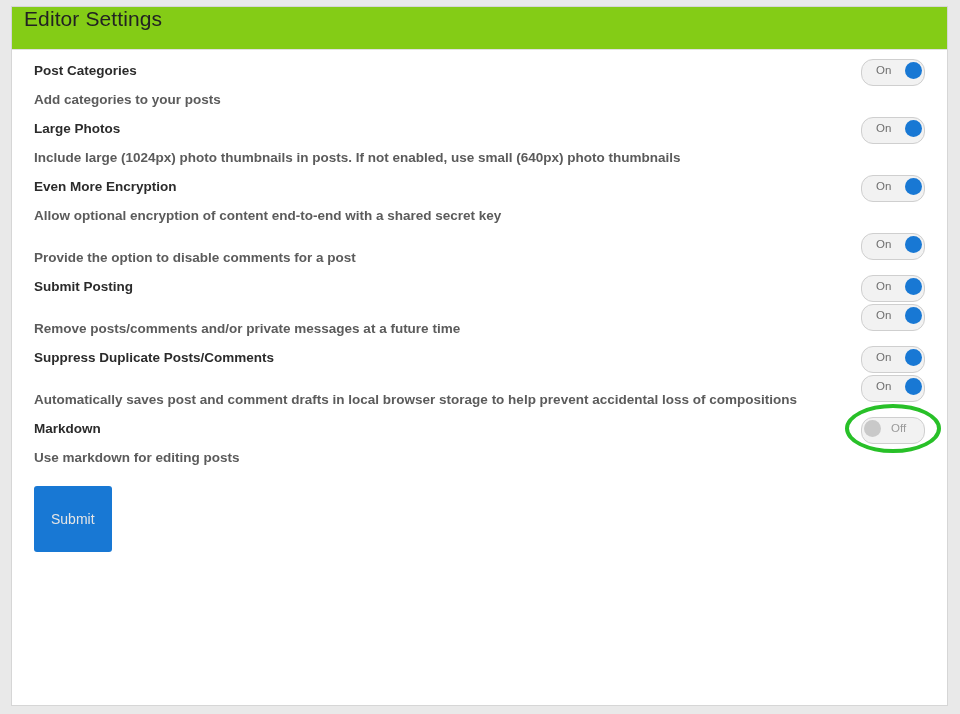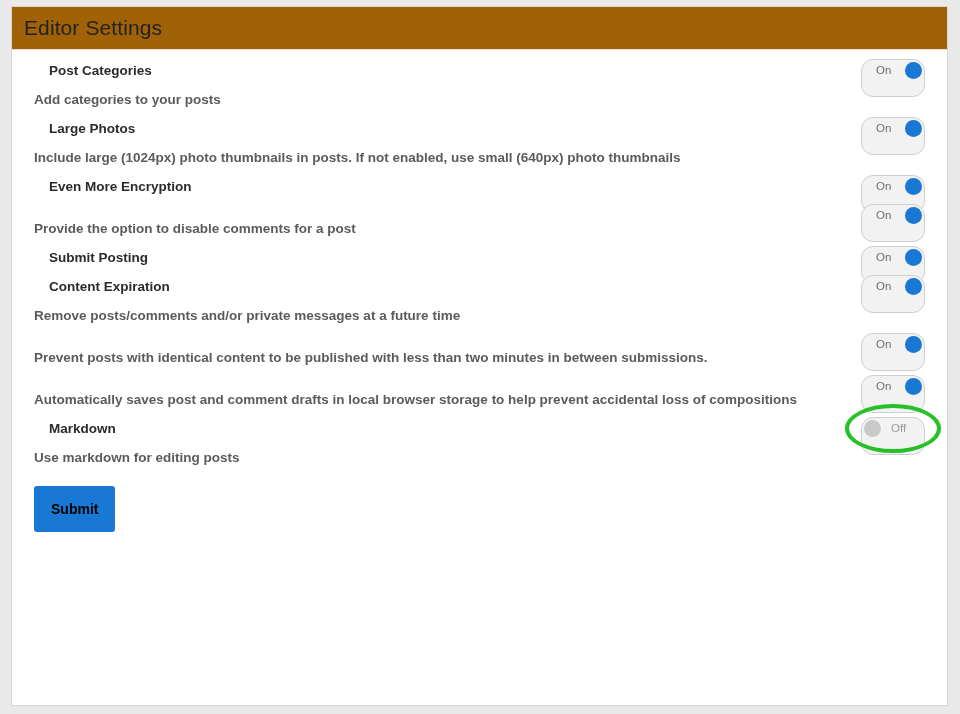--- a/index.html
+++ b/index.html
@@ -20,24 +20,24 @@
     left: 11px;
     top: 6px;
     width: 937px;
     height: 700px;
     background: #ffffff;
     border: 1px solid #d6d6d6;
     box-sizing: border-box;
   }
   .panel-header {
     height: 43px;
-    background: #a16207;
+    background: #84cc16;
     border-bottom: 1px solid #e0e0e0;
     display: flex;
-    align-items: center;
+    align-items: flex-start;
     padding-left: 12px;
     box-sizing: border-box;
   }
   .panel-title {
     font-size: 21px;
     color: #222222;
     font-weight: normal;
     letter-spacing: 0.1px;
   }
   .panel-body {
@@ -46,40 +46,39 @@
   }
   .setting-row {
     position: relative;
     padding-top: 13px;
   }
   .setting-label {
     font-size: 13.5px;
     font-weight: bold;
     color: #2b2b2b;
     line-height: 16px;
-    margin-left: 15px;
   }
   .setting-desc {
     font-size: 13.5px;
     color: #5b5b5b;
     line-height: 16px;
     padding-top: 13px;
     font-weight: bold;
   }
   .toggle-wrap {
     position: absolute;
     right: 0;
     top: 9px;
     width: 64px;
     height: 23px;
   }
   .toggle {
     position: relative;
     width: 64px;
-    height: 38px;
+    height: 27px;
     border-radius: 12px;
     border: 1px solid #cfcfcf;
     background: #f2f2f2;
     box-sizing: border-box;
   }
   .toggle .t-text {
     position: absolute;
     font-size: 11.5px;
     color: #6f6f6f;
     top: 4px;
@@ -111,28 +110,27 @@
     border-radius: 50%;
     box-sizing: border-box;
     pointer-events: none;
   }
   .submit-wrap {
     padding-top: 20px;
     padding-bottom: 18px;
   }
   .submit-button {
     background: #1878d4;
-    color: #000000;
+    color: #e5e5e5;
     border: none;
     border-radius: 3px;
     font-size: 14px;
     font-family: "Liberation Sans", sans-serif;
-    padding: 15px 17px;
+    padding: 25px 17px;
     cursor: pointer;
-    font-weight: bold;
   }
 </style>
 </head>
 <body>
 
 <div id="page">
   <div class="panel">
     <div class="panel-header">
       <div class="panel-title">Editor Settings</div>
     </div>
@@ -158,57 +156,57 @@
           <div class="setting-desc">Include large (1024px) photo thumbnails in posts. If not enabled, use small (640px) photo thumbnails</div>
         </div>
         <div class="setting-row">
           <div class="setting-label">Even More Encryption</div>
           <div class="toggle-wrap">
             <div class="toggle on">
               <span class="t-text">On</span>
               <span class="knob"></span>
             </div>
           </div>
+          <div class="setting-desc">Allow optional encryption of content end-to-end with a shared secret key</div>
         </div>
         <div class="setting-row">
           <div class="toggle-wrap">
             <div class="toggle on">
               <span class="t-text">On</span>
               <span class="knob"></span>
             </div>
           </div>
           <div class="setting-desc">Provide the option to disable comments for a post</div>
         </div>
         <div class="setting-row">
           <div class="setting-label">Submit Posting</div>
           <div class="toggle-wrap">
             <div class="toggle on">
               <span class="t-text">On</span>
               <span class="knob"></span>
             </div>
           </div>
         </div>
         <div class="setting-row">
-          <div class="setting-label">Content Expiration</div>
           <div class="toggle-wrap">
             <div class="toggle on">
               <span class="t-text">On</span>
               <span class="knob"></span>
             </div>
           </div>
           <div class="setting-desc">Remove posts/comments and/or private messages at a future time</div>
         </div>
         <div class="setting-row">
-          <div class="toggle-wrap">
-            <div class="toggle on">
-              <span class="t-text">On</span>
-              <span class="knob"></span>
-            </div>
-          </div>
-          <div class="setting-desc">Prevent posts with identical content to be published with less than two minutes in between submissions.</div>
+          <div class="setting-label">Suppress Duplicate Posts/Comments</div>
+          <div class="toggle-wrap">
+            <div class="toggle on">
+              <span class="t-text">On</span>
+              <span class="knob"></span>
+            </div>
+          </div>
         </div>
         <div class="setting-row">
           <div class="toggle-wrap">
             <div class="toggle on">
               <span class="t-text">On</span>
               <span class="knob"></span>
             </div>
           </div>
           <div class="setting-desc">Automatically saves post and comment drafts in local browser storage to help prevent accidental loss of compositions</div>
         </div>

